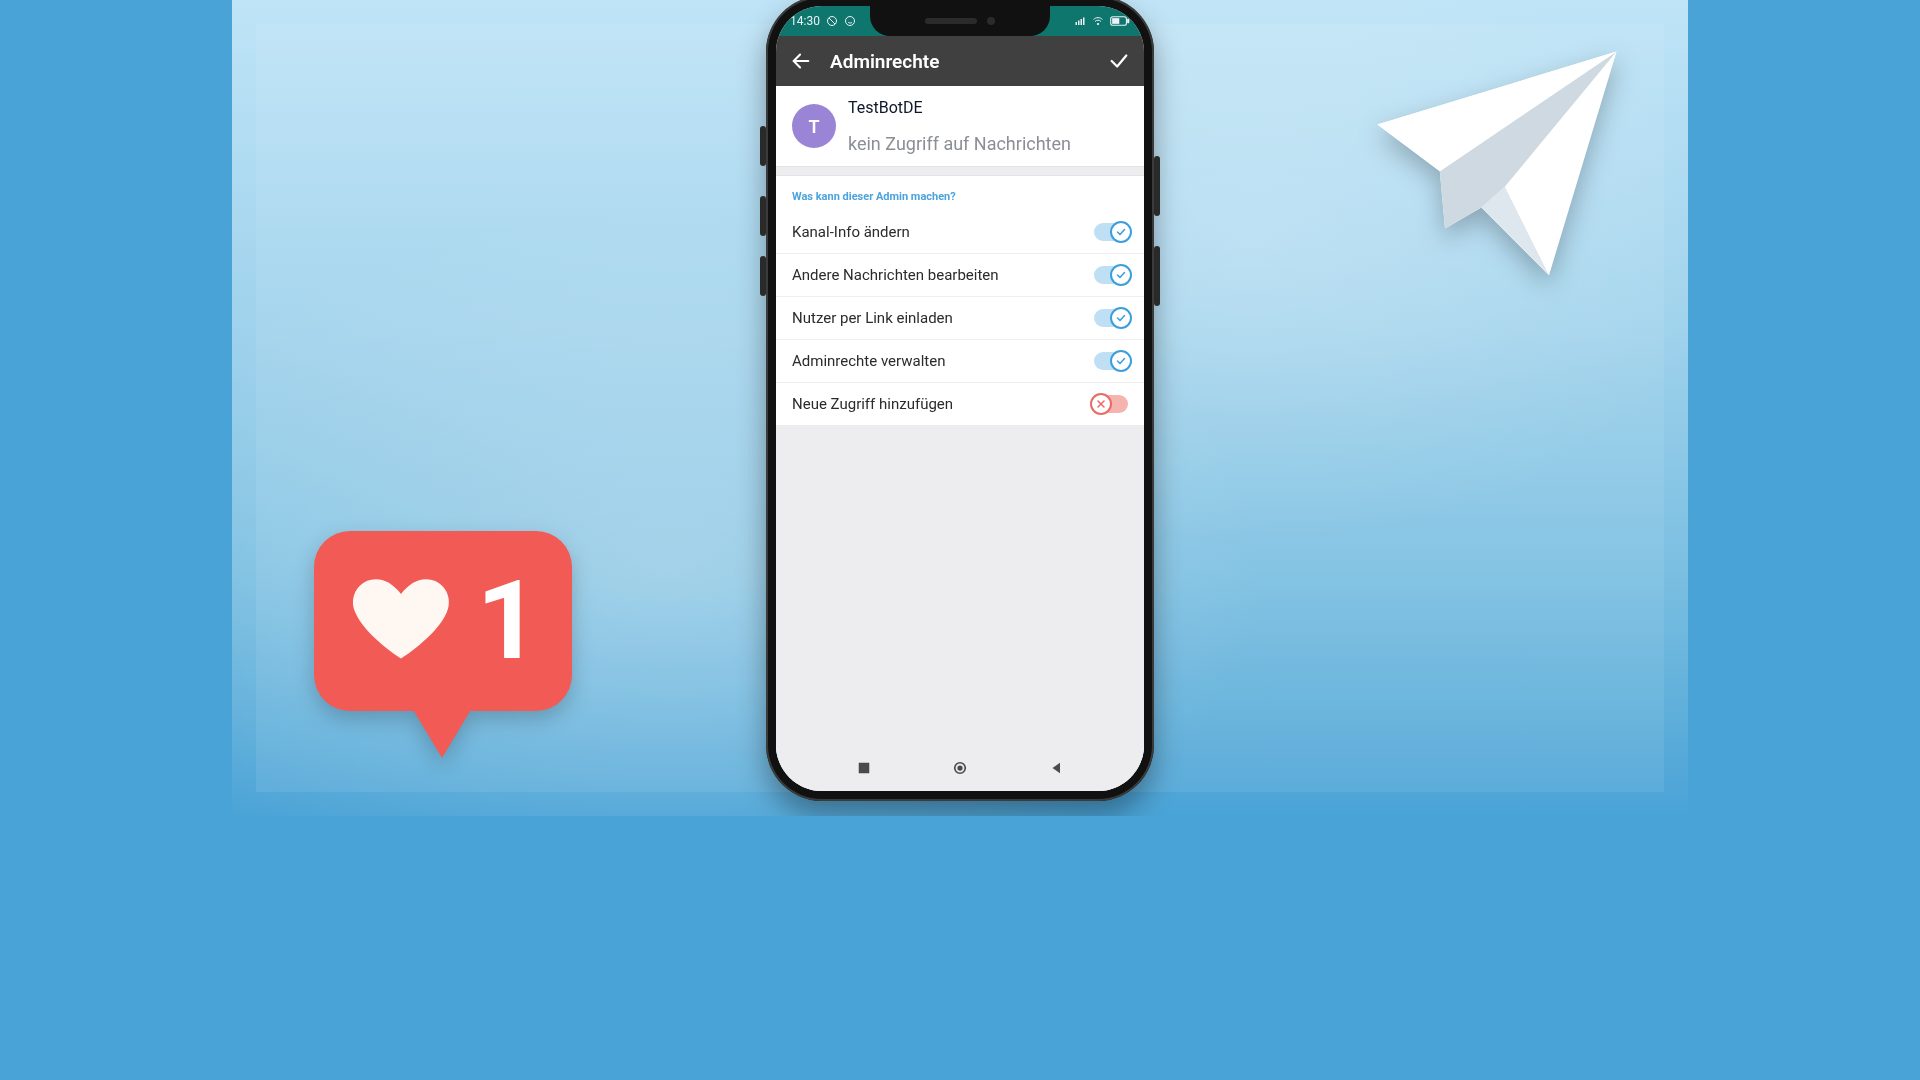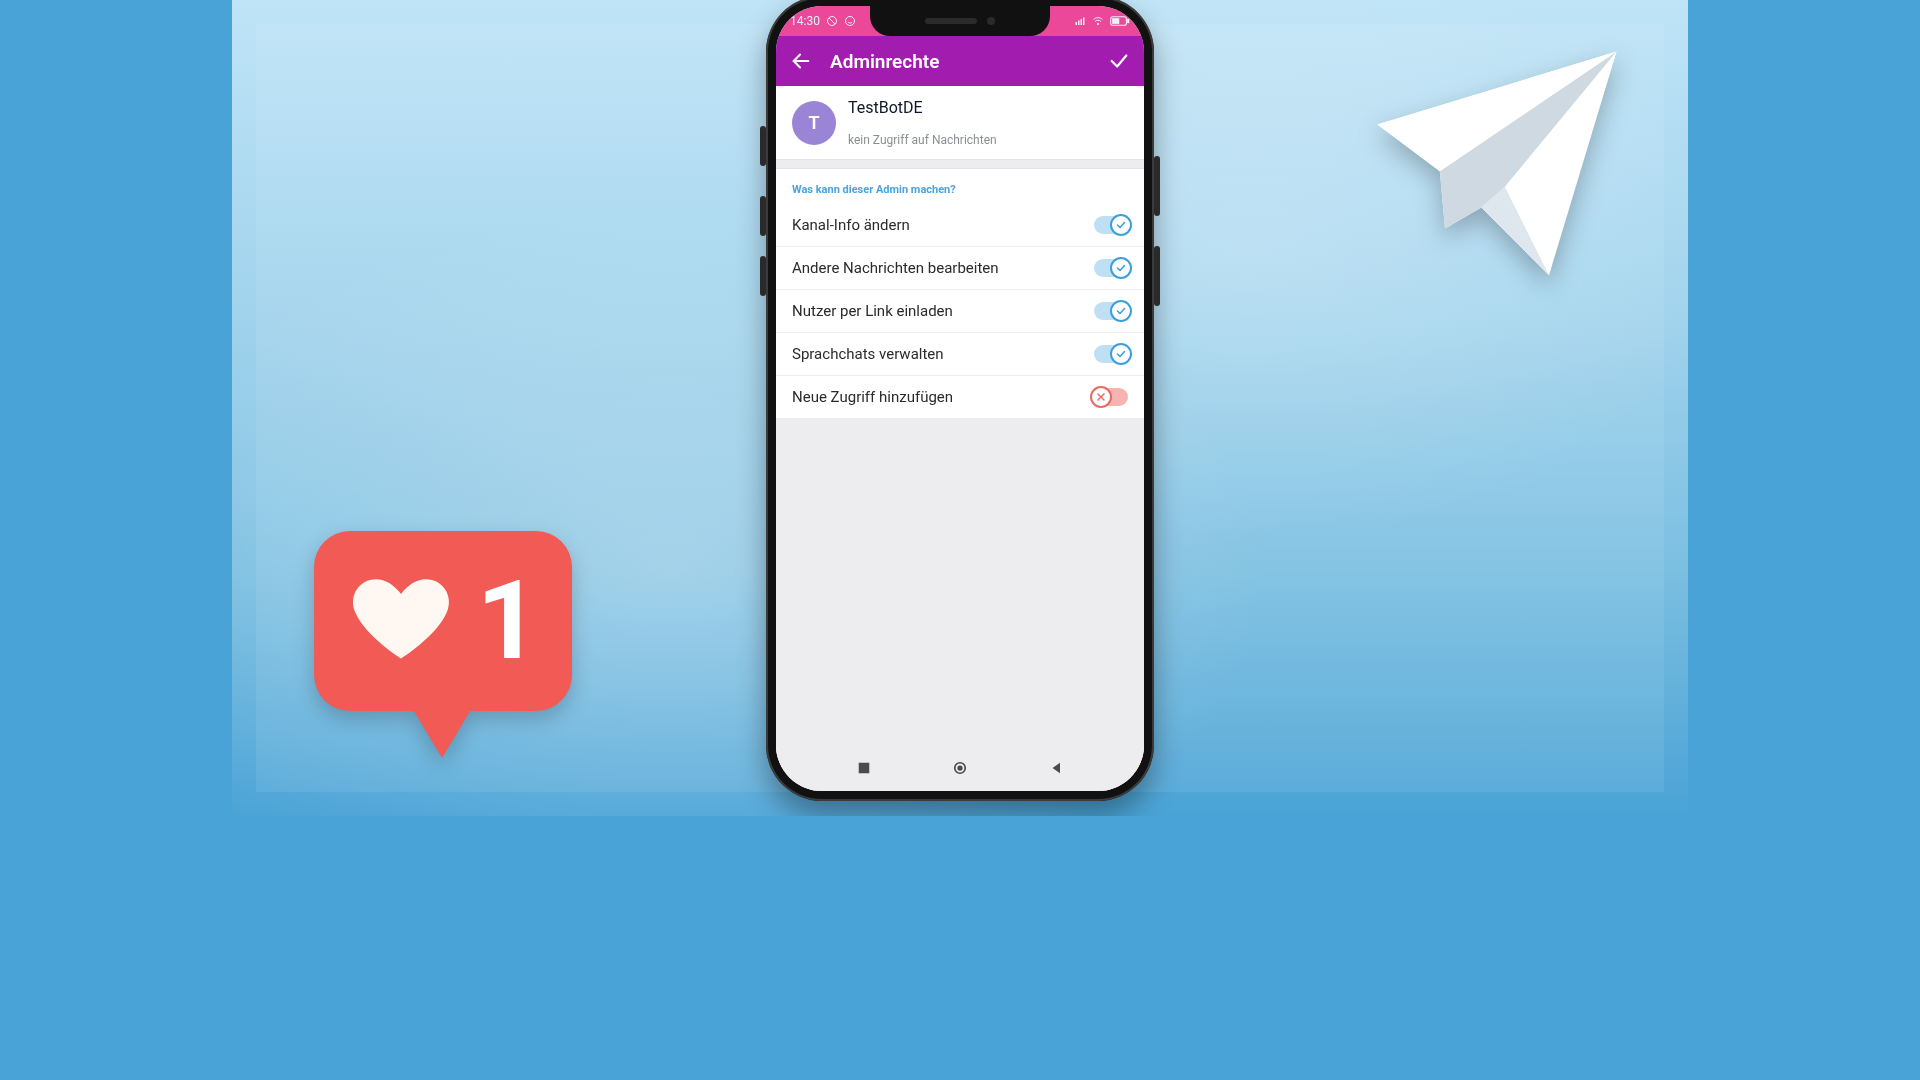--- a/index.html
+++ b/index.html
@@ -134,37 +134,37 @@
     justify-content:center;
     gap:10px;
   }
   .notch .speaker { width: 52px; height: 6px; background:#2b2b2b; border-radius: 3px; }
   .notch .cam { width: 8px; height: 8px; background:#2b2b2b; border-radius:50%; }
 
   
   .statusbar {
     position: relative;
     height: 30px;
-    background: #ec4899;
+    background: #0f766e;
     color: #eaf1f8;
     font-size: 12px;
     display: flex;
     align-items: center;
     justify-content: space-between;
     padding: 0 14px;
   }
   .status-left { display:flex; align-items:center; gap:6px; }
   .status-right { display:flex; align-items:center; gap:6px; }
   .mini-icon { width:12px; height:12px; display:inline-block; }
   .mini-icon svg { width:100%; height:100%; display:block; }
 
   
   .appbar {
     height: 50px;
-    background: #a21caf;
+    background: #404040;
     color: #fff;
     display: flex;
     align-items: center;
     padding: 10px 14px;
     gap: 18px;
   }
   .appbar .back-icon, .appbar .check-icon { width: 22px; height: 22px; color:#fff; cursor:pointer; }
   .appbar .title { font-size: 19px; font-weight: 600; flex: 1; }
   .appbar svg { stroke: currentColor; }
 
@@ -179,21 +179,21 @@
   .avatar {
     width: 44px; height: 44px;
     background: #9a84d6;
     border-radius: 50%;
     color: #fff;
     font-weight: 600;
     display:flex; align-items:center; justify-content:center;
     font-size: 18px;
   }
   .user-name { font-size: 16px; color: #0f172a; }
-  .user-sub { font-size: 12px; color: #8b8f94; margin-top:16px;}
+  .user-sub { font-size: 18px; color: #8b8f94; margin-top:16px;}
 
   .gap { height: 10px; background: #ededef; border-top:1px solid #e3e3e5; border-bottom:1px solid #e3e3e5;}
 
   
   .section {
     background: #fff;
   }
   .section-header {
     color: #4ca3dd;
     font-size: 11px;
@@ -397,21 +397,21 @@
                   <span class="toggle">
                     <span class="track"></span>
                     <span class="thumb">
                       <svg viewBox="0 0 24 24" width="12" height="12" fill="none" stroke-width="3" stroke-linecap="round" stroke-linejoin="round">
                         <polyline points="5 12 10 17 19 7"></polyline>
                       </svg>
                     </span>
                   </span>
                 </div>
                 <div class="perm-row">
-                  <span>Sprachchats verwalten</span>
+                  <span>Adminrechte verwalten</span>
                   <span class="toggle">
                     <span class="track"></span>
                     <span class="thumb">
                       <svg viewBox="0 0 24 24" width="12" height="12" fill="none" stroke-width="3" stroke-linecap="round" stroke-linejoin="round">
                         <polyline points="5 12 10 17 19 7"></polyline>
                       </svg>
                     </span>
                   </span>
                 </div>
                 <div class="perm-row">

